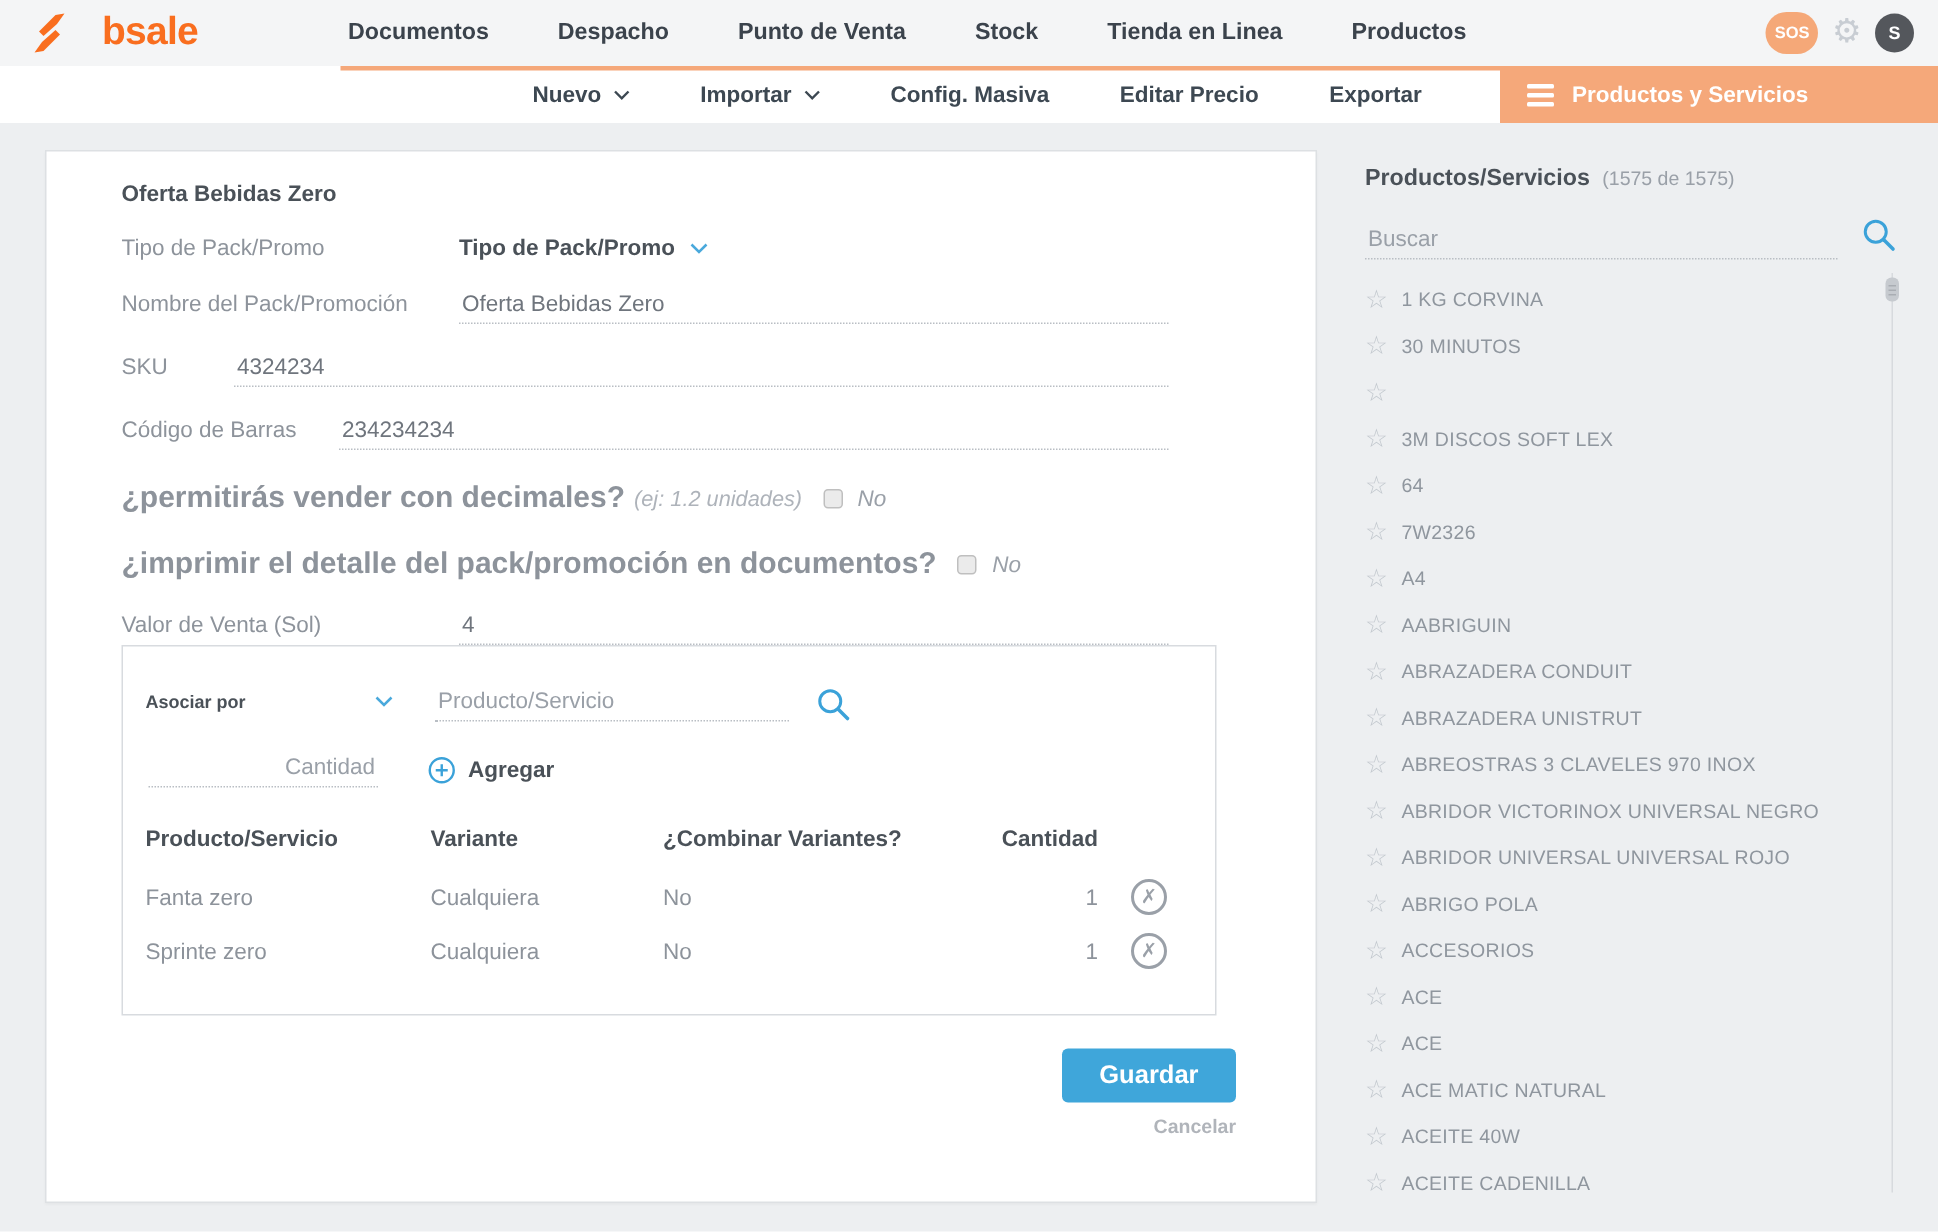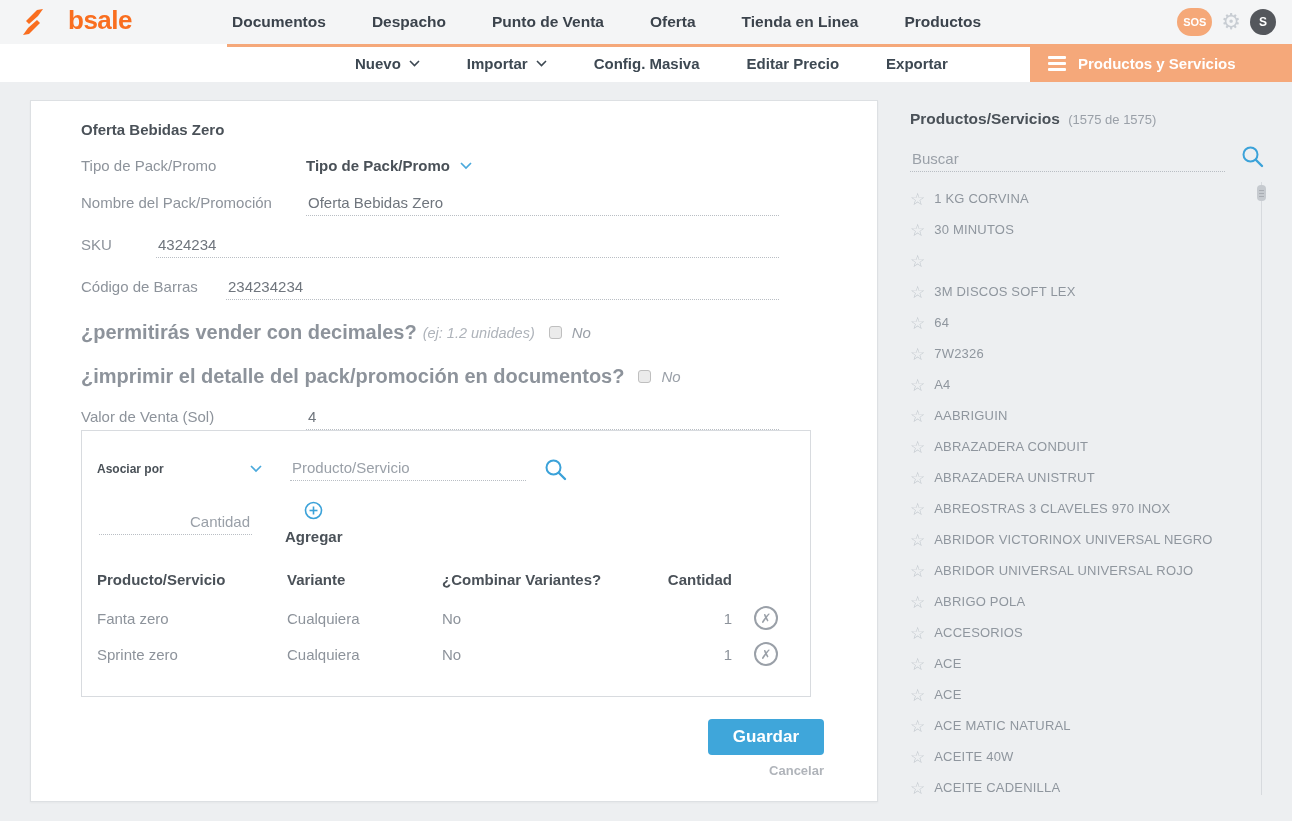--- a/index.html
+++ b/index.html
@@ -18,21 +18,21 @@
   .top-right { margin-left:auto; display:flex; align-items:center; gap:9px; }
   .sos-badge { background:#f5a878; color:#fff; font-weight:700; font-size:11px; width:35px; height:28px; border-radius:14px; display:flex; align-items:center; justify-content:center; cursor:pointer; }
   .gear { color:#c8cdd3; font-size:22px; line-height:1; cursor:pointer; font-family:"DejaVu Sans",sans-serif; }
   .avatar { width:26px; height:26px; border-radius:50%; background:#54575c; color:#fff; font-size:12px; font-weight:700; display:flex; align-items:center; justify-content:center; cursor:pointer; }
 
   
   .toolbar { height:38px; background:#fff; position:relative; display:flex; align-items:center; }
   .toolbar-accent { position:absolute; top:0; left:227px; right:0; height:3px; background:#f5a87a; }
   .toolbar-items { display:flex; gap:47px; margin-left:355px; align-items:center; }
   .toolbar-item { font-size:15px; font-weight:700; color:#3d4852; cursor:pointer; display:flex; align-items:center; gap:8px; white-space:nowrap; }
-  .context-panel { position:absolute; right:0; top:0; width:262px; height:100%; background:#f5a87a; display:flex; align-items:center; gap:12px; padding-left:18px; cursor:pointer; }
+  .context-panel { position:absolute; right:0; top:0; width:292px; height:100%; background:#f5a87a; display:flex; align-items:center; gap:12px; padding-left:18px; cursor:pointer; }
   .context-panel .label { color:#fff; font-size:15px; font-weight:700; }
   .burger { display:flex; flex-direction:column; gap:3px; }
   .burger span { width:18px; height:3px; background:#fff; border-radius:1px; }
 
   
   .main { position:relative; height:668px; background:#edeff1; }
 
   .card { position:absolute; left:30px; top:18px; width:848px; height:702px;
           background:#fff; border:1px solid #dde0e3; box-shadow:0 1px 2px rgba(0,0,0,.04);
           padding:0 66px 0 50px; }
@@ -62,21 +62,21 @@
   .panel { border:1px solid #d8dbdf; padding:27px 15px 24px; }
 
   .assoc-row { display:flex; align-items:baseline; }
   .assoc-ctl { width:165px; display:flex; justify-content:space-between; align-items:center;
                font-size:12px; font-weight:700; color:#4a5158; cursor:pointer; margin-right:28px; }
   .inp-producto { width:236px; flex:none; }
   .search-btn { margin-left:18px; cursor:pointer; align-self:center; }
 
   .qty-row { display:flex; align-items:center; margin-top:16px; }
   .inp-cantidad { width:153px; flex:none; text-align:right; margin-left:2px; }
-  .agregar { display:flex; align-items:center; gap:8px; margin-left:33px; cursor:pointer;flex-direction:column; }
+  .agregar { display:flex; align-items:center; gap:8px; margin-left:33px; cursor:pointer; }
   .agregar .txt { font-size:15px; font-weight:700; color:#4a5158; }
 
   table.detail { border-collapse:collapse; margin-top:26px; width:700px; table-layout:fixed; }
   table.detail col.c1{width:190px;} table.detail col.c2{width:155px;} table.detail col.c3{width:205px;}
   table.detail col.c4{width:85px;} table.detail col.c5{width:65px;}
   table.detail th { text-align:left; font-size:15px; font-weight:700; color:#4a5158; padding:0 0 12px; }
   table.detail th.num { text-align:right; }
   table.detail td { font-size:15px; color:#8d939b; padding:6px 0; }
   table.detail td.num { text-align:right; }
   .del-btn { width:24px; height:24px; border-radius:50%; border:2px solid #9aa0a8; color:#9aa0a8;
@@ -117,21 +117,21 @@
         <path d="M6 14 L17 3 L23 2 L18 9 L9 17 Z"></path>
         <path d="M20 16 L9 27 L3 28 L8 21 L17 13 Z"></path>
       </g>
     </svg>
     <span class="brand-word">bsale</span>
   </div>
   <nav class="topnav">
     <a>Documentos</a>
     <a>Despacho</a>
     <a>Punto de Venta</a>
-    <a>Oferta</a>
+    <a>Stock</a>
     <a>Tienda en Linea</a>
     <a>Productos</a>
   </nav>
   <div class="top-right">
     <div class="sos-badge">SOS</div>
     <div class="gear">⚙</div>
     <div class="avatar">S</div>
   </div>
 </header>
 

